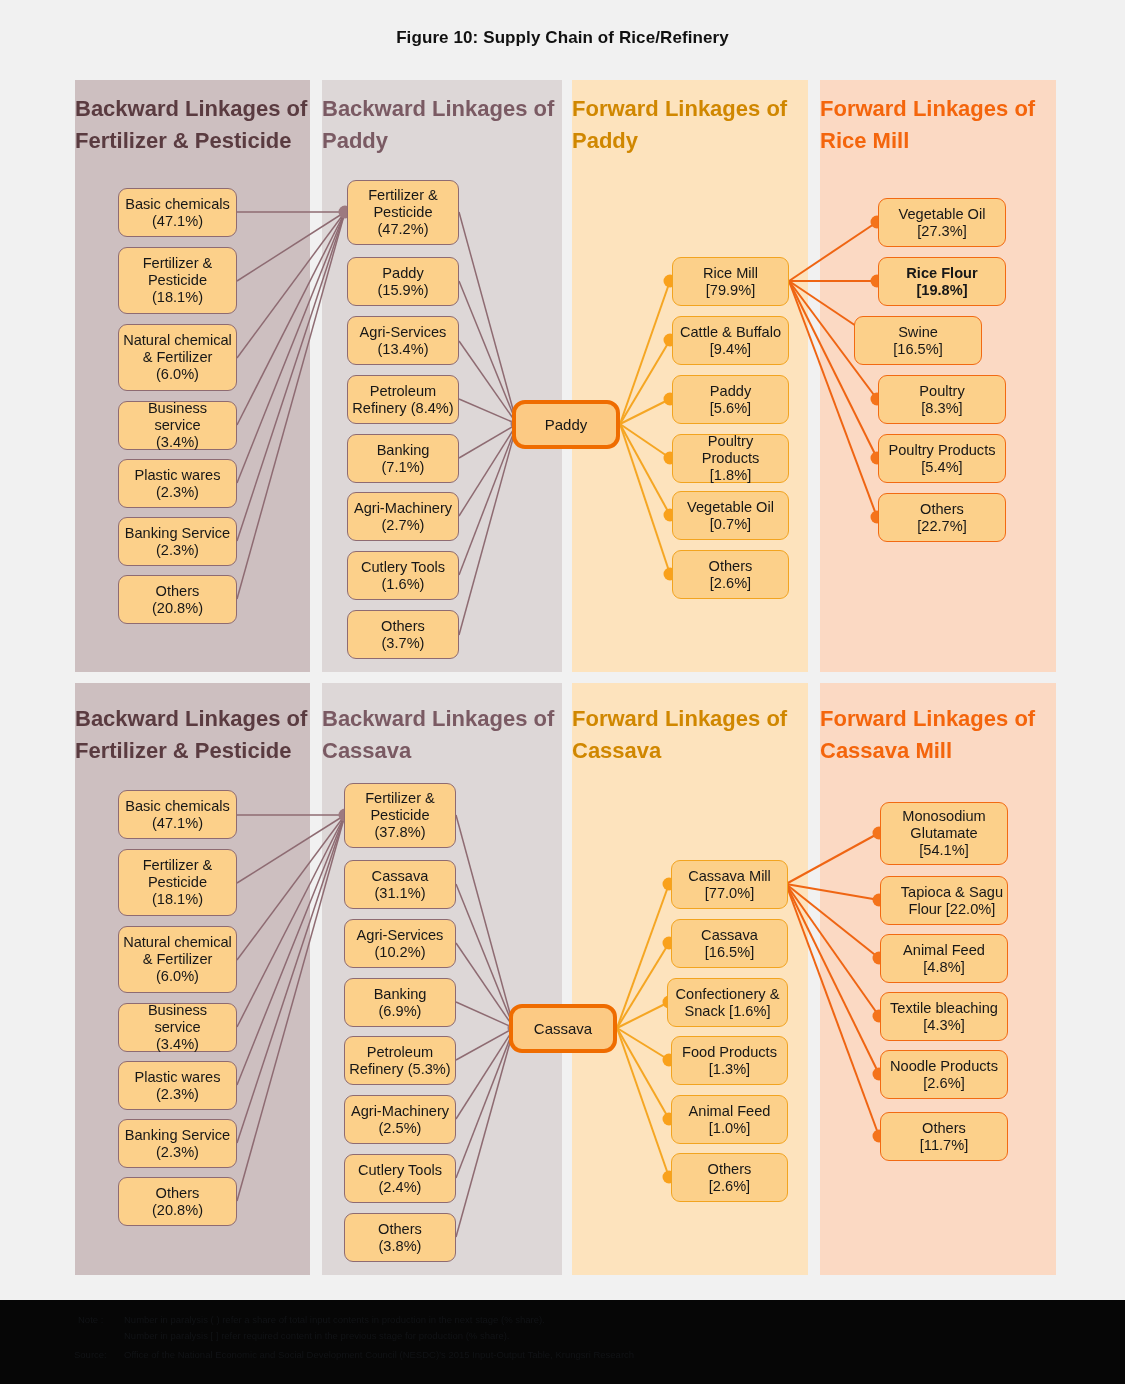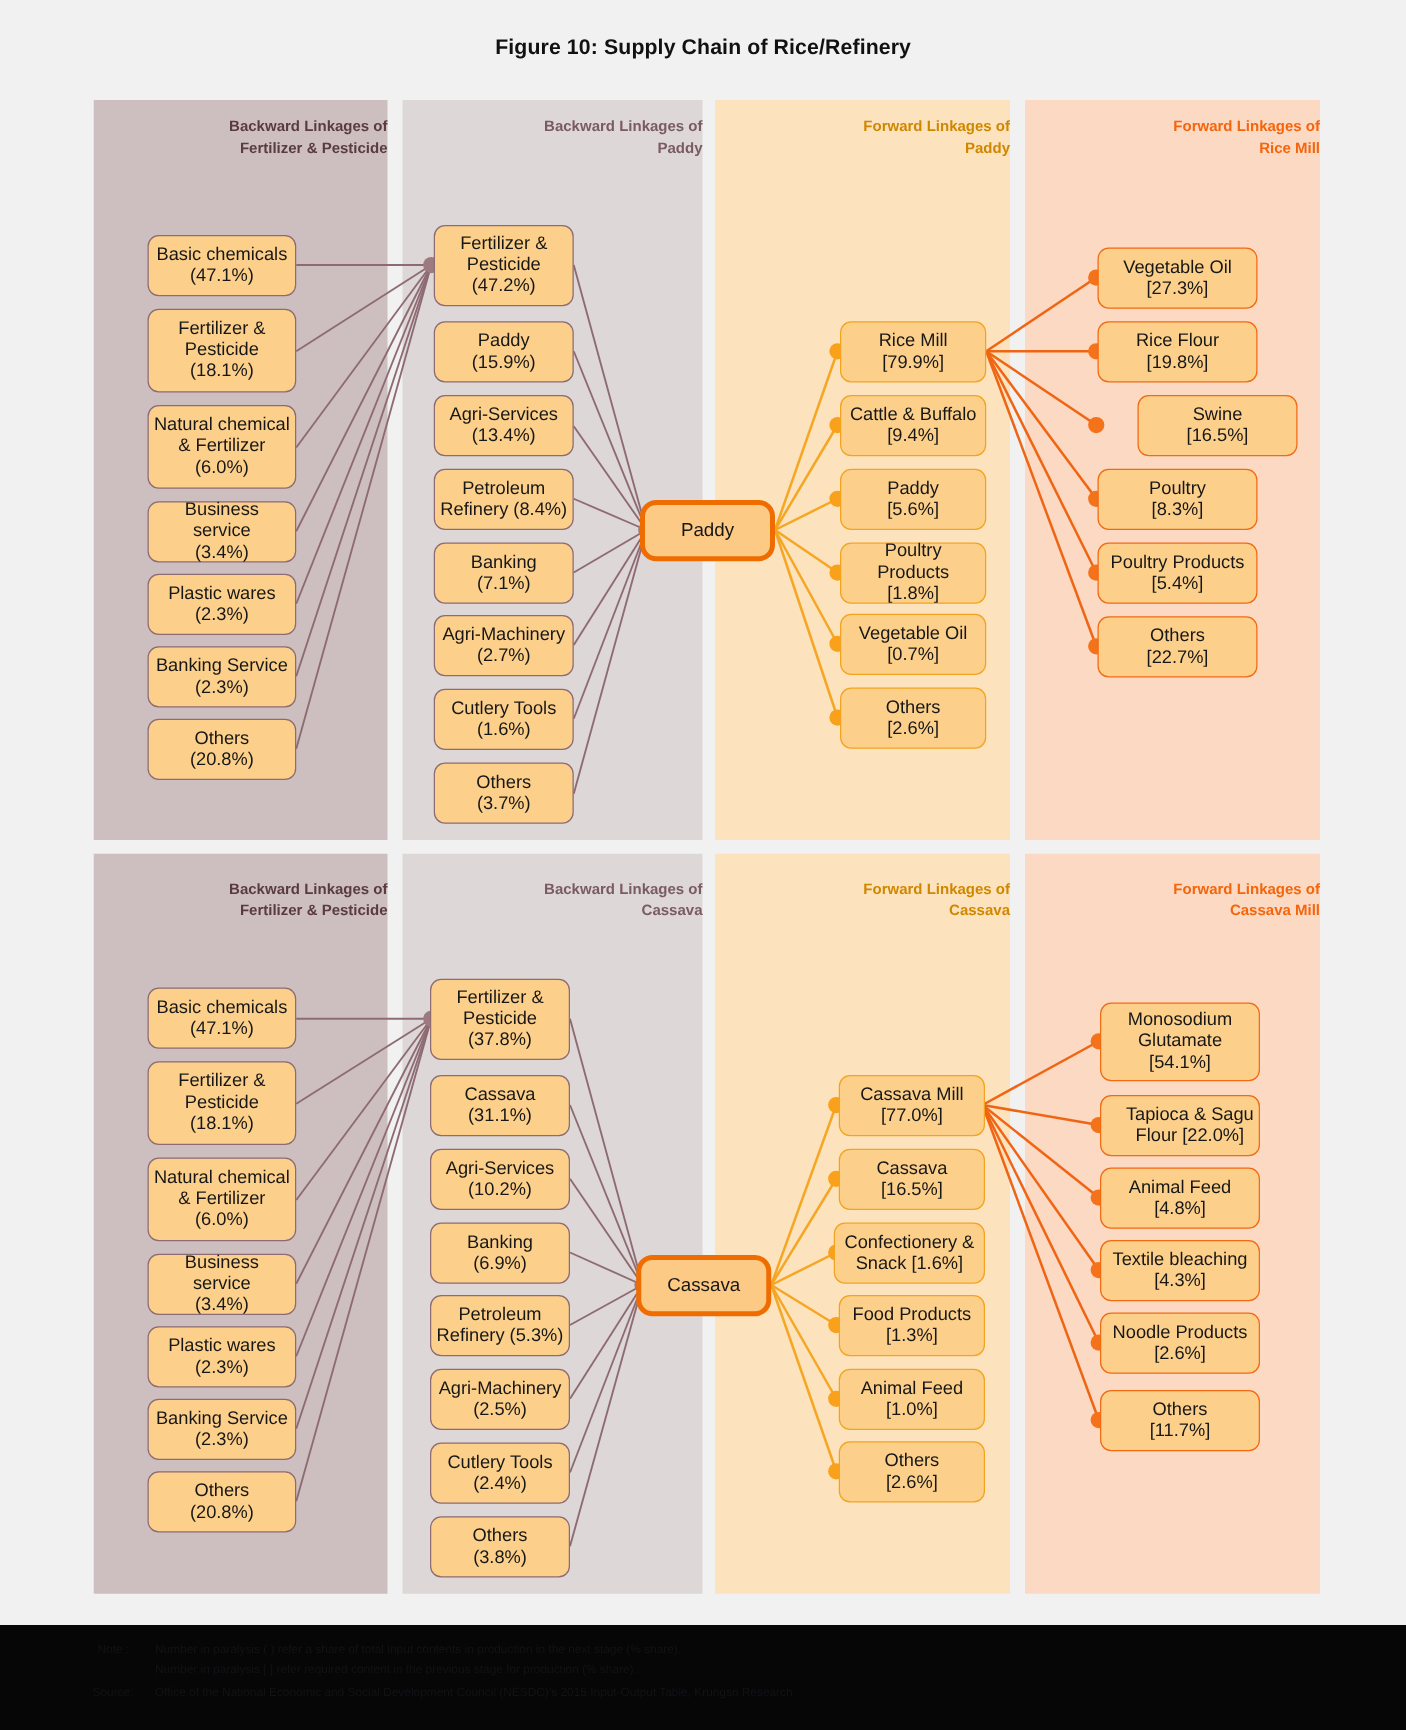--- a/index.html
+++ b/index.html
@@ -13,22 +13,22 @@
     position:absolute;left:0;top:28px;width:1125px;
     text-align:center;font-size:17px;font-weight:bold;color:#111111;
     letter-spacing:.1px;
   }
   .panel{position:absolute;}
   .panel-bg-mauve{background:#cdbfc0;}
   .panel-bg-grey{background:#ddd7d7;}
   .panel-bg-cream{background:#fde3bd;}
   .panel-bg-peach{background:#fbd9c3;}
   .panel-title{
-    position:absolute;left:0;width:100%;text-align:right;
-    font-size:12px;font-weight:bold;line-height:1.45;
+    position:absolute;left:0;width:100%;text-align:left;
+    font-size:22px;font-weight:bold;line-height:1.45;
   }
   .t-mauve{color:#5a3b40;}
   .t-grey{color:#7a5a63;}
   .t-amber{color:#d08700;}
   .t-orange{color:#f4650c;}
 
   .node{
     position:absolute;box-sizing:border-box;
     display:flex;align-items:center;justify-content:center;
     text-align:center;
@@ -262,24 +262,24 @@
 <div class="node amberline" style="left:672px;top:491px;width:117px;height:49px;">
     <div>Vegetable Oil<br>[0.7%]</div>
   </div>
 <div class="node amberline" style="left:672px;top:550px;width:117px;height:49px;">
     <div>Others<br>[2.6%]</div>
   </div>
 
 <div class="node orangeline" style="left:878px;top:198px;width:128px;height:49px;">
     <div>Vegetable Oil<br>[27.3%]</div>
   </div>
-<div class="node orangeline" style="left:878px;top:257px;width:128px;height:49px;">
+<div class="node orangeline" style="left:878px;top:257px;width:128px;height:49px;font-weight:bold;">
     <div>Rice Flour<br>[19.8%]</div>
   </div>
-<div class="node orangeline" style="left:910px;top:316px;width:128px;height:49px;">
+<div class="node orangeline" style="left:854px;top:316px;width:128px;height:49px;">
     <div>Swine<br>[16.5%]</div>
   </div>
 <div class="node orangeline" style="left:878px;top:375px;width:128px;height:49px;">
     <div>Poultry<br>[8.3%]</div>
   </div>
 <div class="node orangeline" style="left:878px;top:434px;width:128px;height:49px;">
     <div>Poultry Products<br>[5.4%]</div>
   </div>
 <div class="node orangeline" style="left:878px;top:493px;width:128px;height:49px;">
     <div>Others<br>[22.7%]</div>

